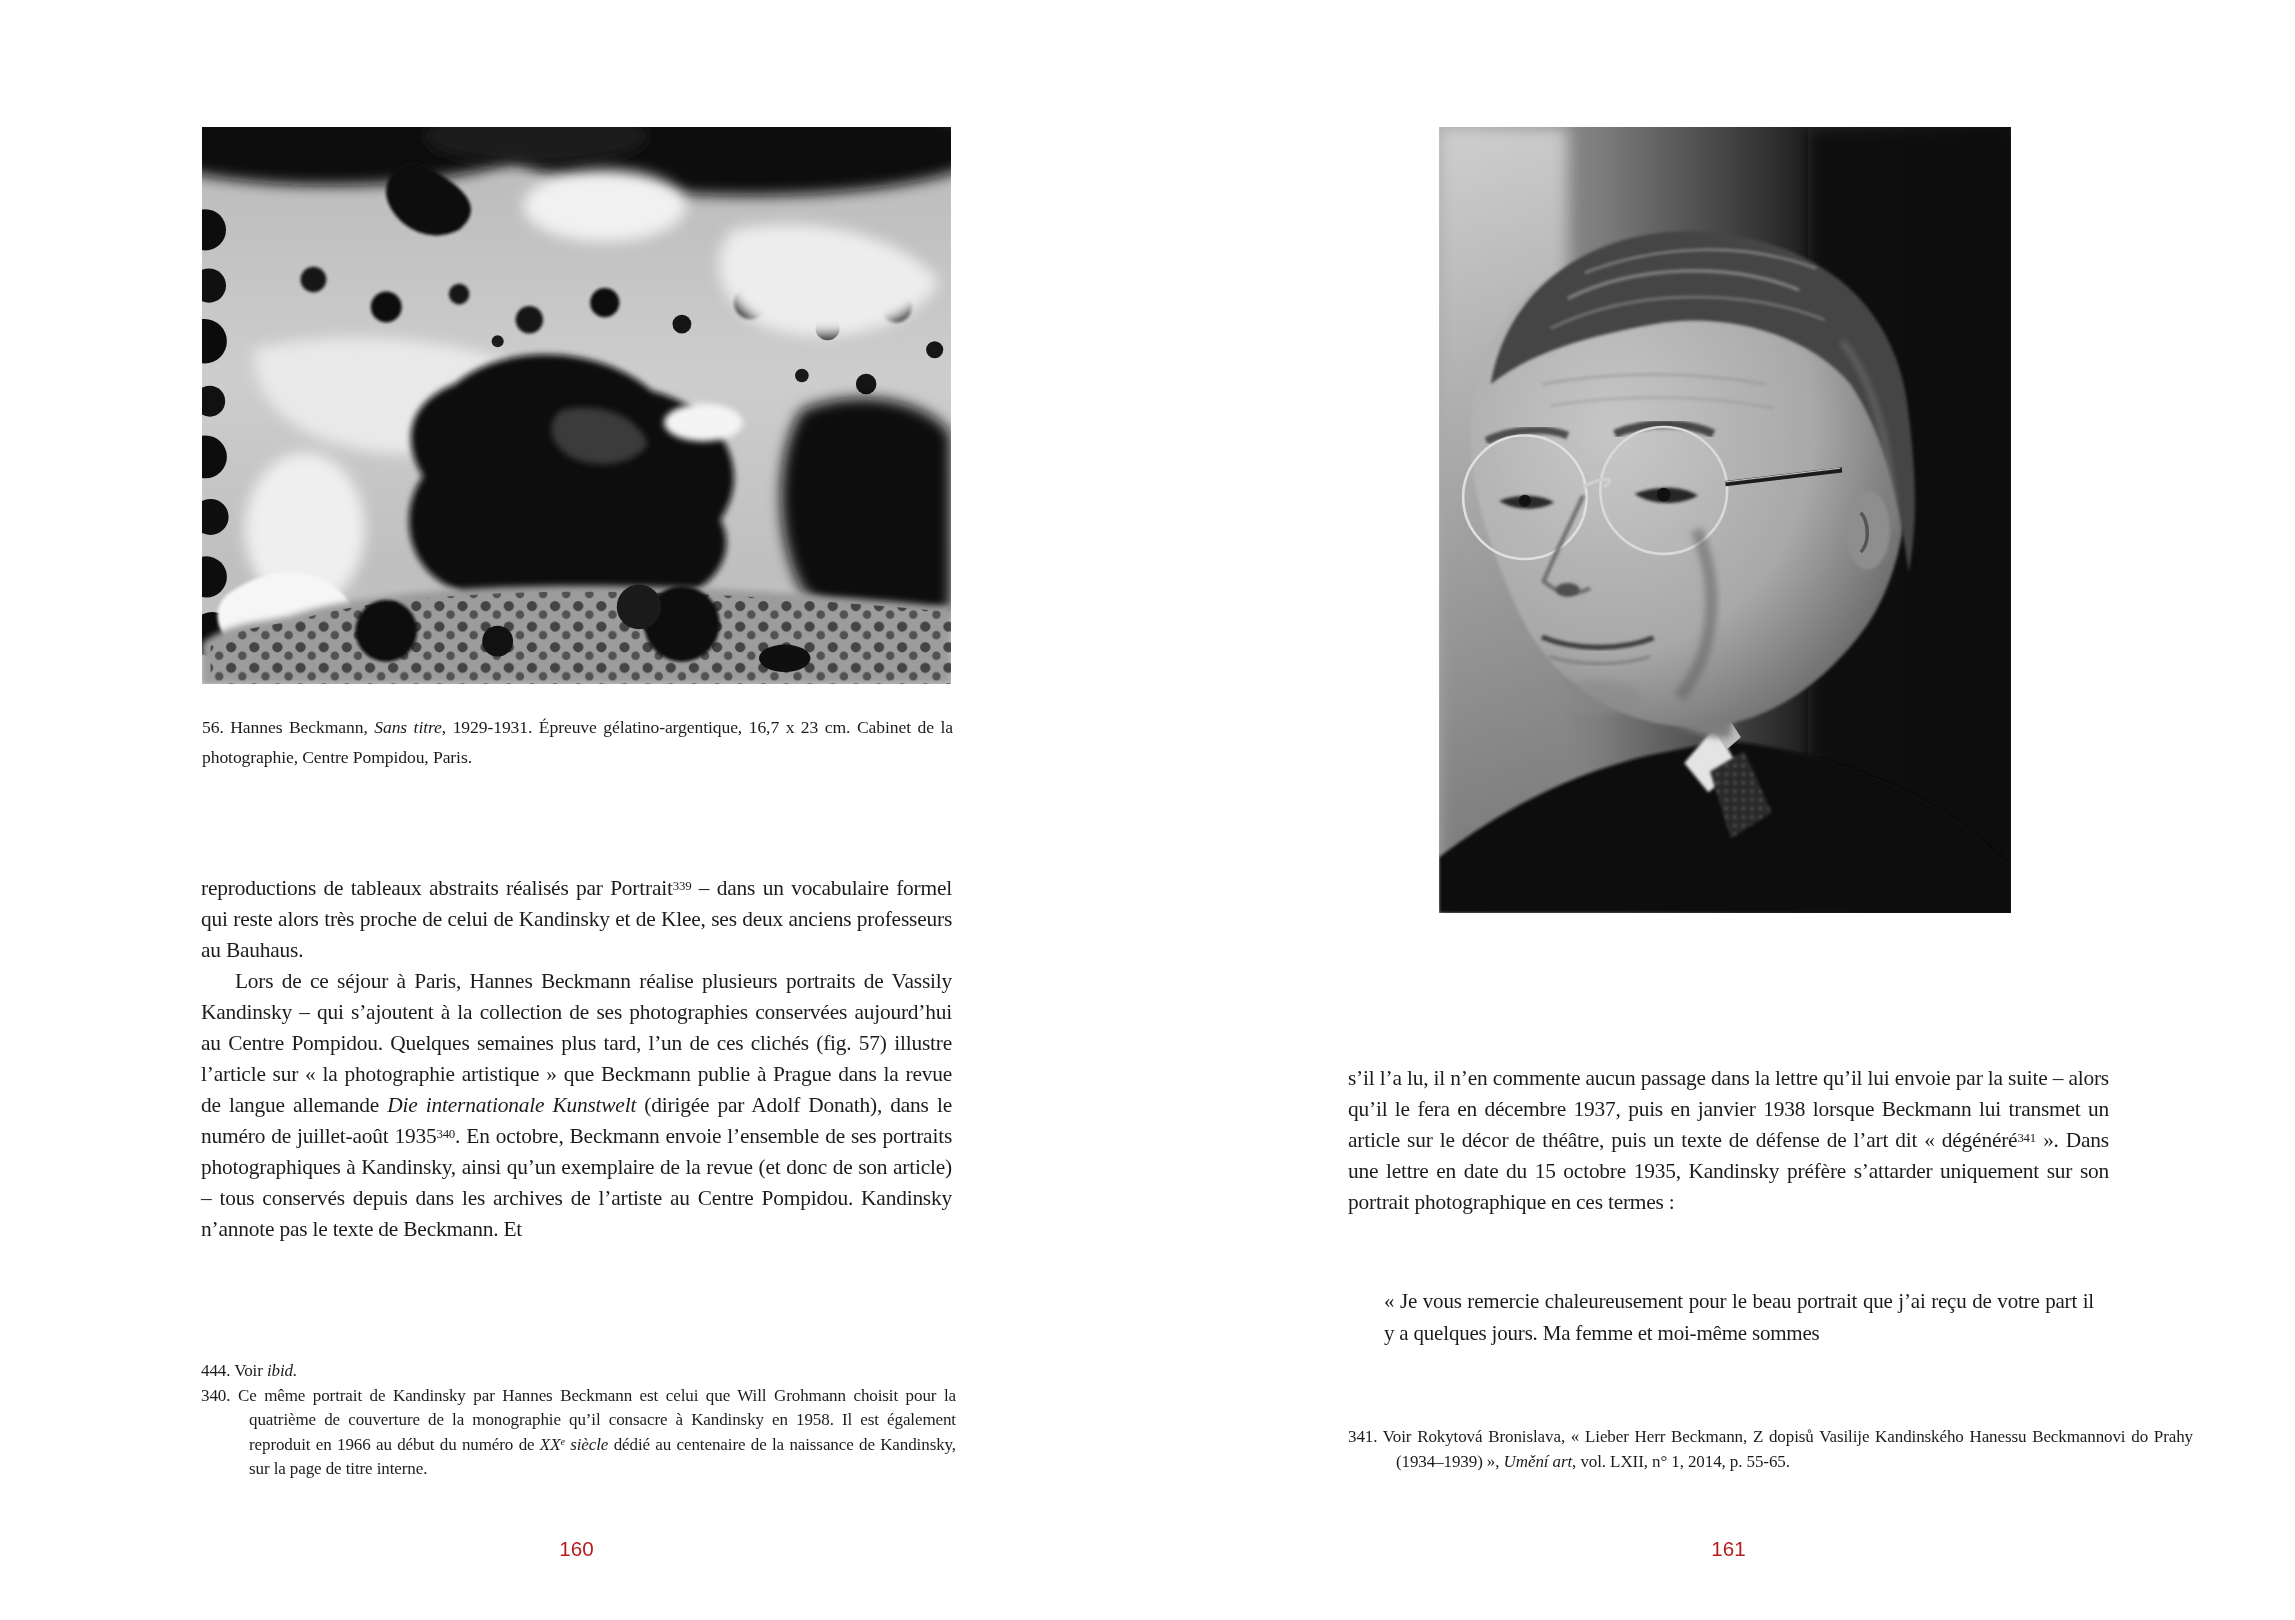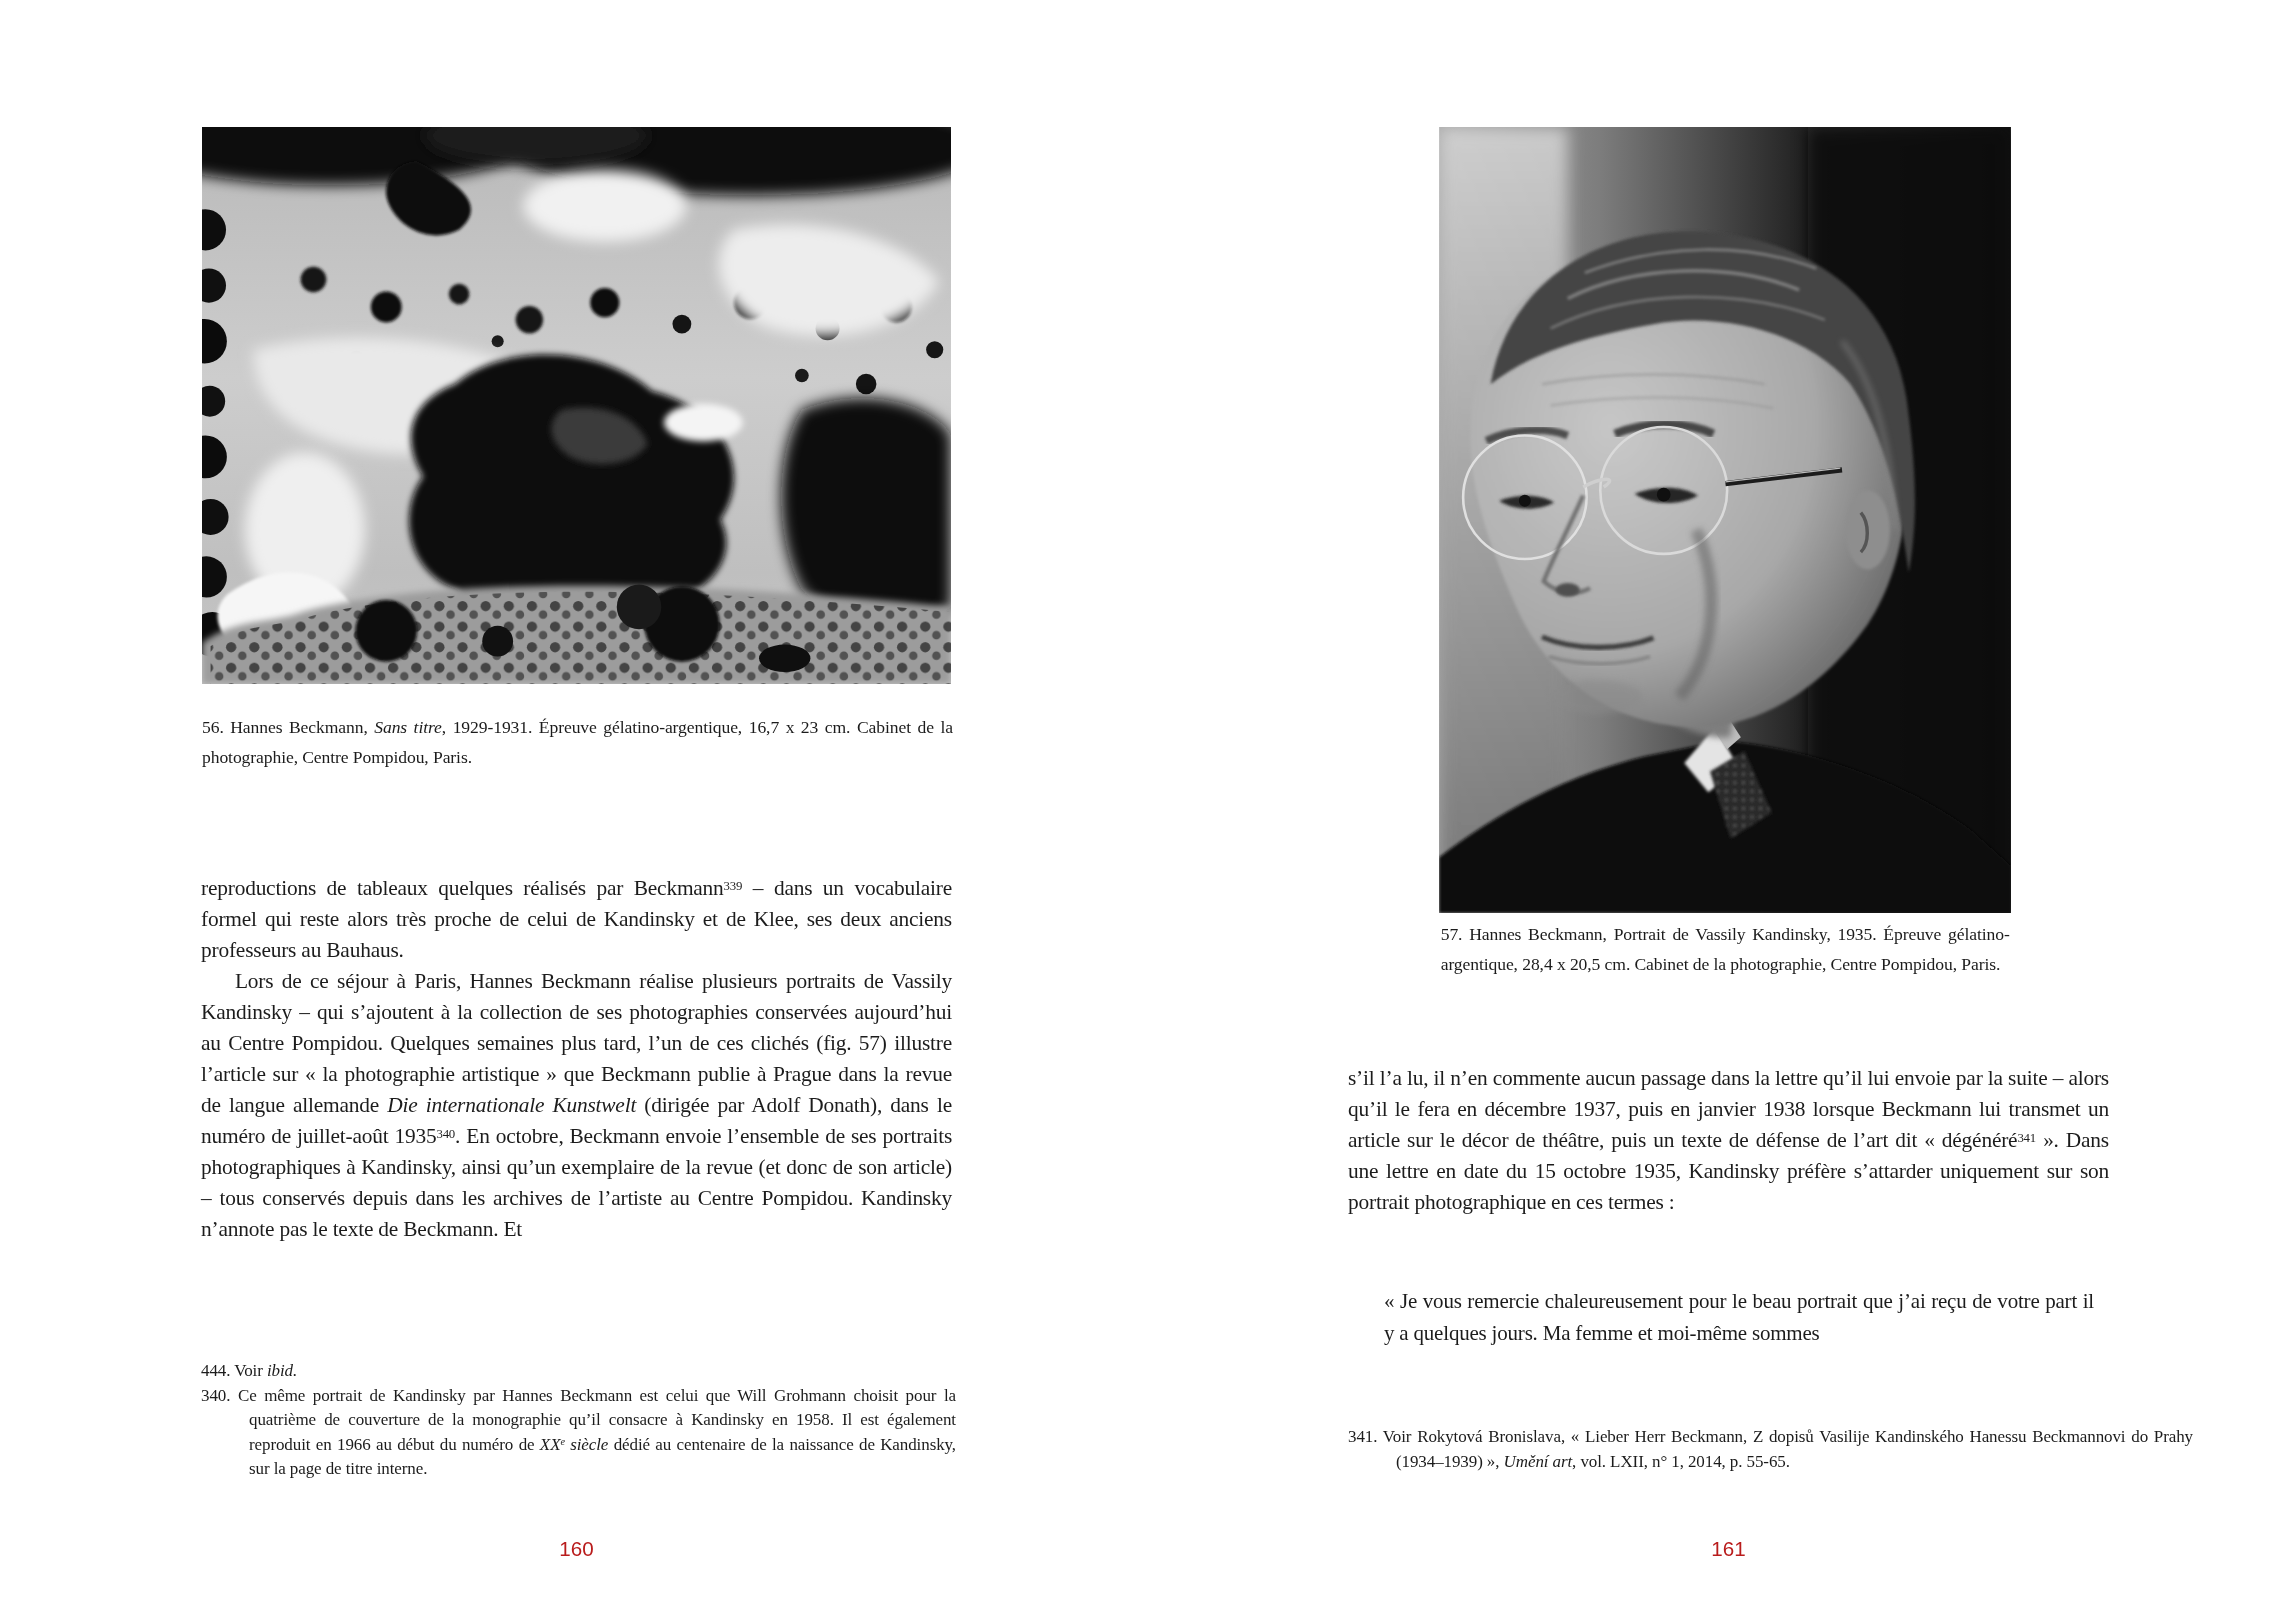--- a/index.html
+++ b/index.html
@@ -99,21 +99,21 @@
         <circle cx="215" cy="588" r="36" fill="#0c0c0c" filter="url(#b2)"></circle>
         <circle cx="560" cy="580" r="44" fill="#0a0a0a" filter="url(#b2)"></circle>
         <circle cx="510" cy="560" r="26" fill="#1a1a1a"></circle>
         <circle cx="345" cy="600" r="18" fill="#111"></circle>
         <ellipse cx="680" cy="620" rx="30" ry="16" fill="#0f0f0f"></ellipse>
       </svg>
       <figcaption class="caption abs" style="left:0;top:585px;width:751px;"><span>56. Hannes Beckmann, </span><span class="it">Sans titre</span><span>, 1929-1931. Épreuve gélatino-argentique, 16,7 x 23 cm. Cabinet de la photographie, Centre Pompidou, Paris.</span></figcaption>
     </figure>
 
     <div class="body-text abs" style="left:201px;top:873px;width:751px;">
-      <p><span>reproductions de tableaux quelques réalisés par Beckmann</span><sup>339</sup><span> – dans un vocabulaire formel qui reste alors très proche de celui de Kandinsky et de Klee, ses deux anciens professeurs au Bauhaus.</span></p>
+      <p><span>reproductions de tableaux abstraits réalisés par Portrait</span><sup>339</sup><span> – dans un vocabulaire formel qui reste alors très proche de celui de Kandinsky et de Klee, ses deux anciens professeurs au Bauhaus.</span></p>
       <p class="para-indent"><span>Lors de ce séjour à Paris, Hannes Beckmann réalise plusieurs portraits de Vassily Kandinsky – qui s’ajoutent à la collection de ses photographies conservées aujourd’hui au Centre Pompidou. Quelques semaines plus tard, l’un de ces clichés (fig. 57) illustre l’article sur « la photographie artistique » que Beckmann publie à Prague dans la revue de langue allemande </span><span class="it">Die internationale Kunstwelt</span><span> (dirigée par Adolf Donath), dans le numéro de juillet-août 1935</span><sup>340</sup><span>. En octobre, Beckmann envoie l’ensemble de ses portraits photographiques à Kandinsky, ainsi qu’un exemplaire de la revue (et donc de son article) – tous conservés depuis dans les archives de l’artiste au Centre Pompidou. Kandinsky n’annote pas le texte de Beckmann. Et</span></p>
     </div>
 
     <div class="footnotes abs" style="left:201px;top:1359px;width:755px;">
       <p class="fn"><span>444. Voir </span><span class="it">ibid.</span></p>
       <p class="fn"><span>340. Ce même portrait de Kandinsky par Hannes Beckmann est celui que Will Grohmann choisit pour la quatrième de couverture de la monographie qu’il consacre à Kandinsky en 1958. Il est également reproduit en 1966 au début du numéro de </span><span class="it">XX</span><sup class="it">e</sup><span class="it"> siècle</span><span> dédié au centenaire de la naissance de Kandinsky, sur la page de titre interne.</span></p>
     </div>
 
     <div class="folio abs" style="left:201px;top:1537px;width:751px;">160</div>
   </section>
@@ -195,21 +195,20 @@
 
         <path d="M120,595 C160,612 215,610 250,596" stroke="#3d3d3d" stroke-width="6" fill="none" filter="url(#pb2)"></path>
         <path d="M128,618 C168,630 215,628 246,618" stroke="#777" stroke-width="4" fill="none" opacity="0.7" filter="url(#pb2)"></path>
         <ellipse cx="185" cy="665" rx="52" ry="20" fill="#8a8a8a" opacity="0.55" filter="url(#pb4)"></ellipse>
 
         <path d="M300,470 C330,540 320,620 280,665" stroke="#5c5c5c" stroke-width="14" fill="none" opacity="0.5" filter="url(#pb4)"></path>
 
         <ellipse cx="500" cy="470" rx="26" ry="46" fill="#8e8e8e" filter="url(#pb2)"></ellipse>
         <path d="M492,450 C502,462 502,486 492,496" stroke="#555" stroke-width="4" fill="none"></path>
       </svg>
-      <figcaption class="caption abs" style="left:1.7px;top:792px;width:569px;"><span>57. Hannes Beckmann, Portrait de Vassily Kandinsky, 1935. Épreuve gélatino-argentique, 28,4 x 20,5 cm. Cabinet de la photographie, Centre Pompidou, Paris.</span></figcaption>
     </figure>
 
     <div class="body-text abs" style="left:1348px;top:1063px;width:761px;">
       <p><span>s’il l’a lu, il n’en commente aucun passage dans la lettre qu’il lui envoie par la suite – alors qu’il le fera en décembre 1937, puis en janvier 1938 lorsque Beckmann lui transmet un article sur le décor de théâtre, puis un texte de défense de l’art dit « dégénéré</span><sup>341</sup><span> ». Dans une lettre en date du 15 octobre 1935, Kandinsky préfère s’attarder uniquement sur son portrait photographique en ces termes :</span></p>
     </div>
 
     <div class="quote abs" style="left:1384px;top:1285px;width:710px;"><span>« Je vous remercie chaleureusement pour le beau portrait que j’ai reçu de votre part il y a quelques jours. Ma femme et moi-même sommes</span></div>
 
     <div class="footnotes abs" style="left:1348px;top:1425px;width:845px;">
       <p class="fn"><span>341. Voir Rokytová Bronislava, « Lieber Herr Beckmann, Z dopisů Vasilije Kandinského Hanessu Beckmannovi do Prahy (1934–1939) », </span><span class="it">Umění art</span><span>, vol. LXII, n° 1, 2014, p. 55-65.</span></p>

